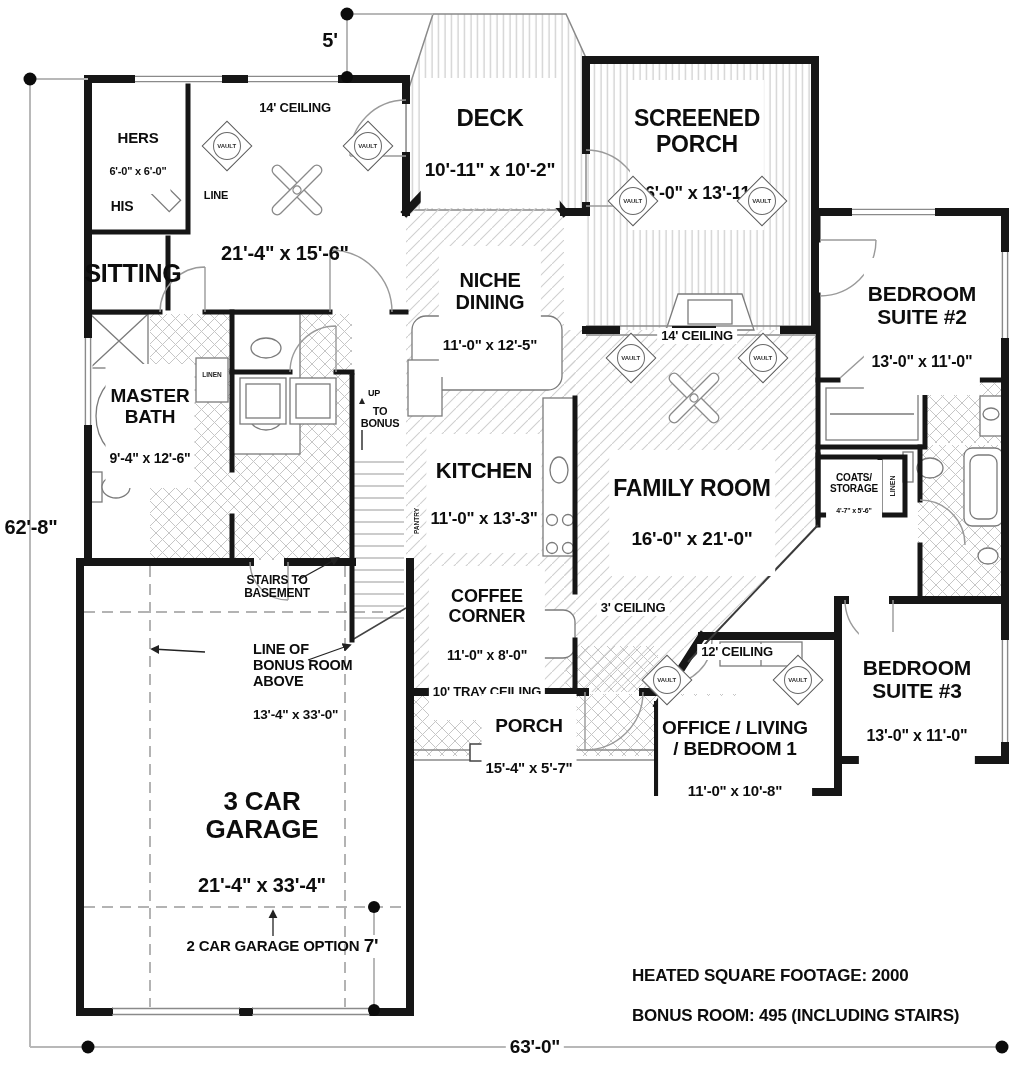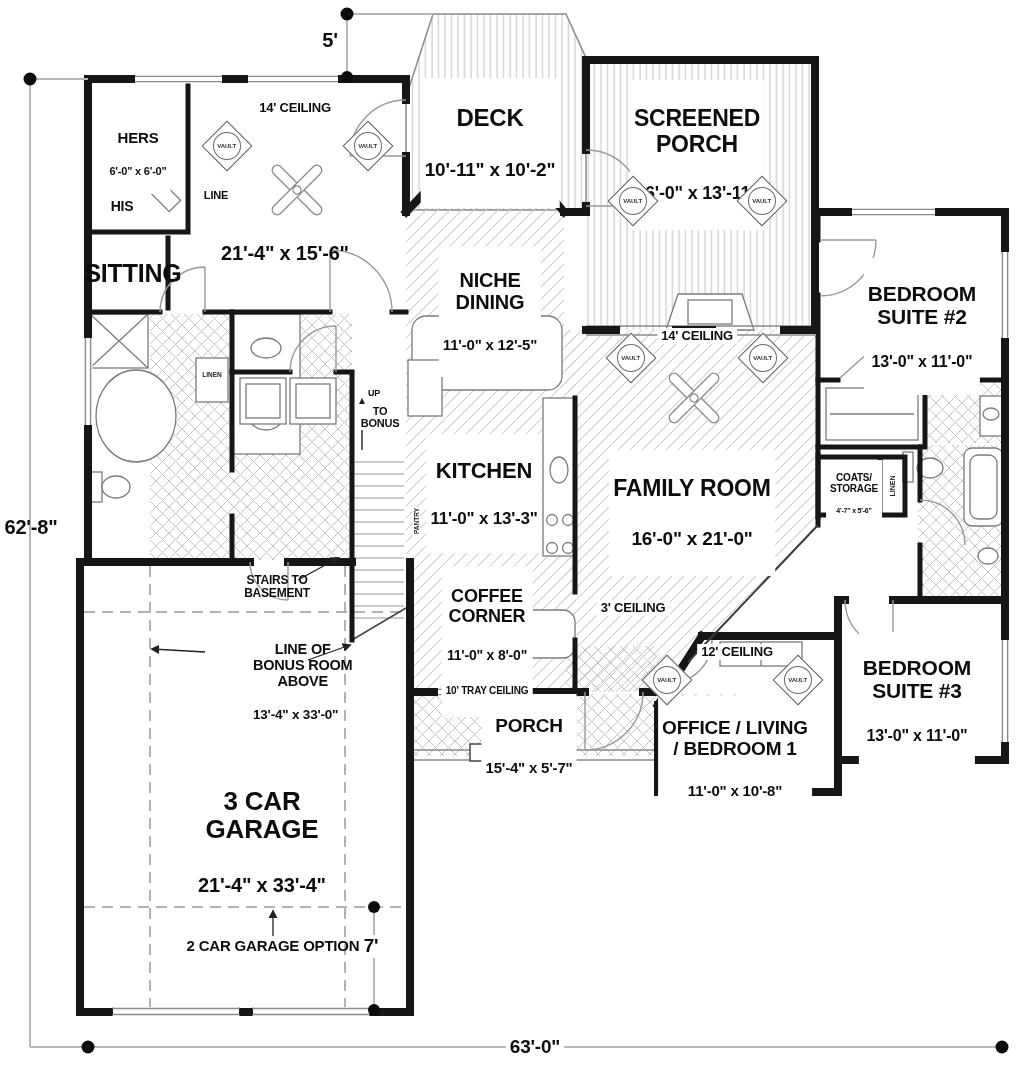--- a/index.html
+++ b/index.html
@@ -307,20 +307,25 @@
 <div class="lbl" style="left:490px;top:246px;font-size:20px">
   <div>NICHE
 DINING</div>
   <div class="dm" style="font-size:15px">11'-0" x 12'-5"</div>
 </div>
 <div class="lbl" style="left:922px;top:258px;font-size:21px">
   <div>BEDROOM
 SUITE #2</div>
   <div class="dm" style="font-size:16px">13'-0" x 11'-0"</div>
 </div>
+<div class="lbl" style="left:150px;top:364px;font-size:19px">
+  <div>MASTER
+BATH</div>
+  <div class="dm" style="font-size:14px">9'-4" x 12'-6"</div>
+</div>
 <div class="lbl nobg" style="left:212px;top:371px;font-size:6.5px;letter-spacing:0"><span class="tiny">LINEN</span></div>
 <div class="lbl" style="left:374px;top:388px;font-size:9px"><span>UP</span></div>
 <div class="lbl" style="left:380px;top:404px;font-size:11px"><span>TO
 BONUS</span></div>
 <div class="lbl" style="left:484px;top:434px;font-size:22px">
   <div>KITCHEN</div>
   <div class="dm" style="font-size:17px">11'-0" x 13'-3"</div>
 </div>
 <div class="lbl" style="left:697px;top:328px;font-size:13px"><span>14' CEILING</span></div>
 <div class="lbl" style="left:692px;top:450px;font-size:23px">
@@ -334,25 +339,25 @@
 </div>
 <div class="vlbl" style="left:892px;top:486px;font-size:7px"><span>LINEN</span></div>
 <div class="vlbl" style="left:416px;top:521px;font-size:6.5px"><span>PANTRY</span></div>
 
 <div class="lbl nobg" style="left:277px;top:574px;font-size:12px"><span>STAIRS TO
 BASEMENT</span></div>
 <div class="lbl" style="left:487px;top:566px;font-size:18px">
   <div>COFFEE
 CORNER</div>
   <div class="dm" style="font-size:14px">11'-0" x 8'-0"</div>
-  <div class="dm" style="font-size:10px">10' TRAY CEILING</div>
+  <div class="dm" style="font-size:13px">10' TRAY CEILING</div>
 </div>
 <div class="lbl" style="left:633px;top:600px;font-size:13px"><span>3' CEILING</span></div>
 <div class="lbl nobg" style="left:253px;top:626px;font-size:14.5px;text-align:left;transform:none">
-  <div style="text-align:center">LINE OF
+  <div style="text-align:left">LINE OF
 BONUS ROOM
 ABOVE</div>
   <div class="dm" style="font-size:13.5px;text-align:left">13'-4" x 33'-0"</div>
 </div>
 <div class="lbl" style="left:917px;top:632px;font-size:21px">
   <div>BEDROOM
 SUITE #3</div>
   <div class="dm" style="font-size:16px">13'-0" x 11'-0"</div>
 </div>
 <div class="lbl" style="left:737px;top:644px;font-size:13px"><span>12' CEILING</span></div>
@@ -365,20 +370,24 @@
   <div>PORCH</div>
   <div class="dm" style="font-size:15px">15'-4" x 5'-7"</div>
 </div>
 <div class="lbl nobg" style="left:262px;top:758px;font-size:26px">
   <div>3 CAR
 GARAGE</div>
   <div class="dm" style="font-size:20px">21'-4" x 33'-4"</div>
 </div>
 <div class="lbl nobg" style="left:273px;top:938px;font-size:15px"><span>2 CAR GARAGE OPTION</span></div>
 
+<div class="lbl nobg" style="left:632px;top:948px;font-size:17px;text-align:left;transform:none">
+  <div style="text-align:left">HEATED SQUARE FOOTAGE: 2000</div>
+  <div style="text-align:left;margin-top:3px">BONUS ROOM: 495 (INCLUDING STAIRS)</div>
+</div>
 
 <div class="vault" style="left:227px;top:146px">
       <span>VAULT</span>
     </div>
 <div class="vault" style="left:368px;top:146px">
       <span>VAULT</span>
     </div>
 <div class="vault" style="left:633px;top:201px">
       <span>VAULT</span>
     </div>

